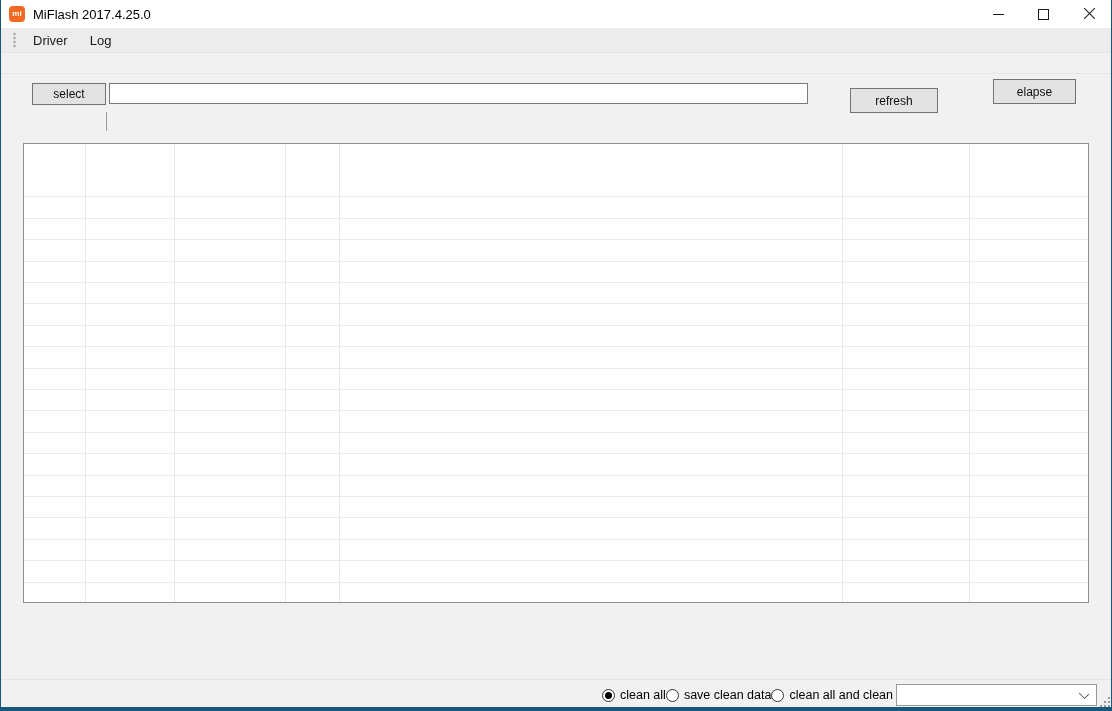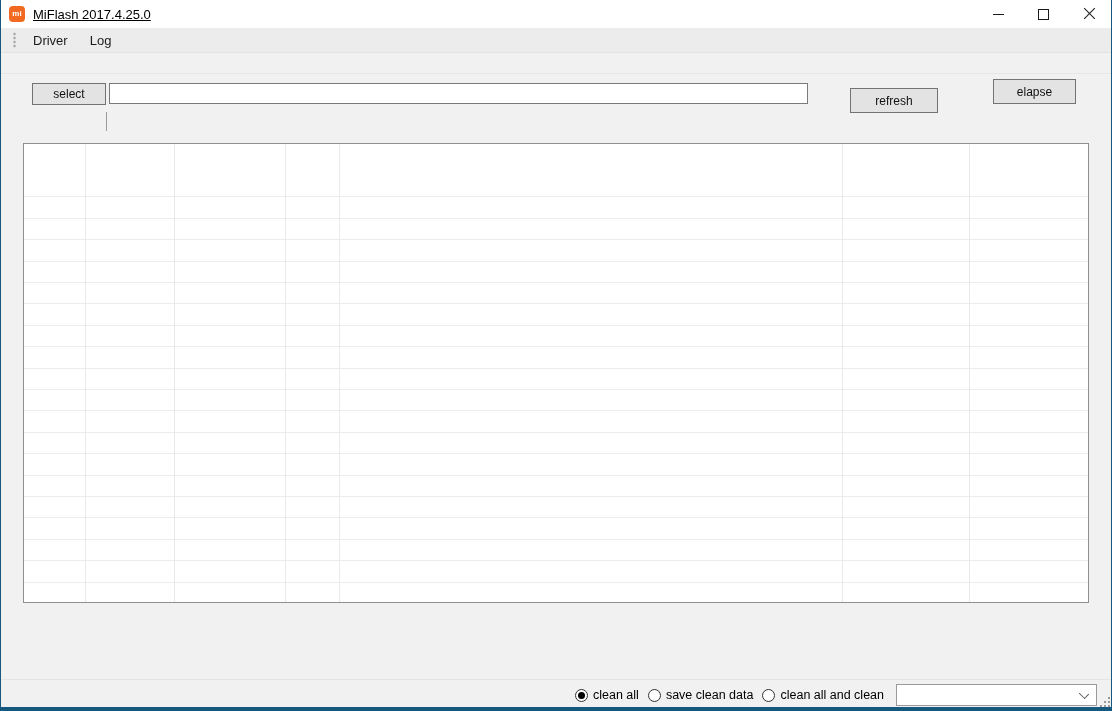--- a/index.html
+++ b/index.html
@@ -20,21 +20,21 @@
   
   .titlebar {
     position:absolute; left:0; top:0; right:0; height:28px;
     background:#ffffff; display:flex; align-items:center;
   }
   .mi-logo {
     width:16px; height:16px; margin-left:8px; border-radius:4px;
     background:#f26a21; color:#fff; font-size:8px; font-weight:bold;
     display:flex; align-items:center; justify-content:center; line-height:1;
   }
-  .title-text { margin-left:8px; font-size:13px; color:#000;text-decoration:underline; }
+  .title-text { margin-left:8px; font-size:13px; color:#000; }
   .win-controls { position:absolute; right:0; top:0; height:28px; display:flex; }
   .win-btn { width:45px; height:28px; display:flex; align-items:center; justify-content:center; cursor:default; }
   .glyph-min { width:11px; height:1px; background:#1a1a1a; }
   .glyph-max { width:11px; height:11px; border:1px solid #1a1a1a; background:transparent; }
   .glyph-close { width:12px; height:12px; position:relative; }
   .glyph-close::before, .glyph-close::after {
     content:""; position:absolute; left:-1px; top:5px; width:15px; height:1px; background:#1a1a1a;
   }
   .glyph-close::before { transform:rotate(45deg); }
   .glyph-close::after  { transform:rotate(-45deg); }
@@ -82,21 +82,21 @@
     position:absolute; left:0; top:32px; right:0; bottom:0;
     background:repeating-linear-gradient(to bottom, #ffffff 0px, #ffffff 20.4px, #ececec 20.4px, #ececec 21.4px);
   }
   .vline { position:absolute; top:0; bottom:0; width:1px; background:#e9e9e9; }
   
   .footer-sep { position:absolute; left:0; right:0; top:679px; height:1px; background:#e4e4e4; }
   .footer {
     position:absolute; top:684px; right:14px; height:22px;
     display:flex; align-items:center;
   }
-  .radio-wrap { display:flex; align-items:center; margin-right:9px; }
+  .radio-wrap { display:flex; align-items:center; }
   .radio-circle {
     width:13px; height:13px; border:1px solid #333; border-radius:50%;
     background:#fff; position:relative; flex:0 0 auto;
   }
   .radio-circle.checked::after {
     content:""; position:absolute; left:2px; top:2px; width:7px; height:7px;
     border-radius:50%; background:#000;
   }
   .radio-label { font-size:12.5px; color:#000; margin-left:5px; white-space:nowrap; }
   .combo {

